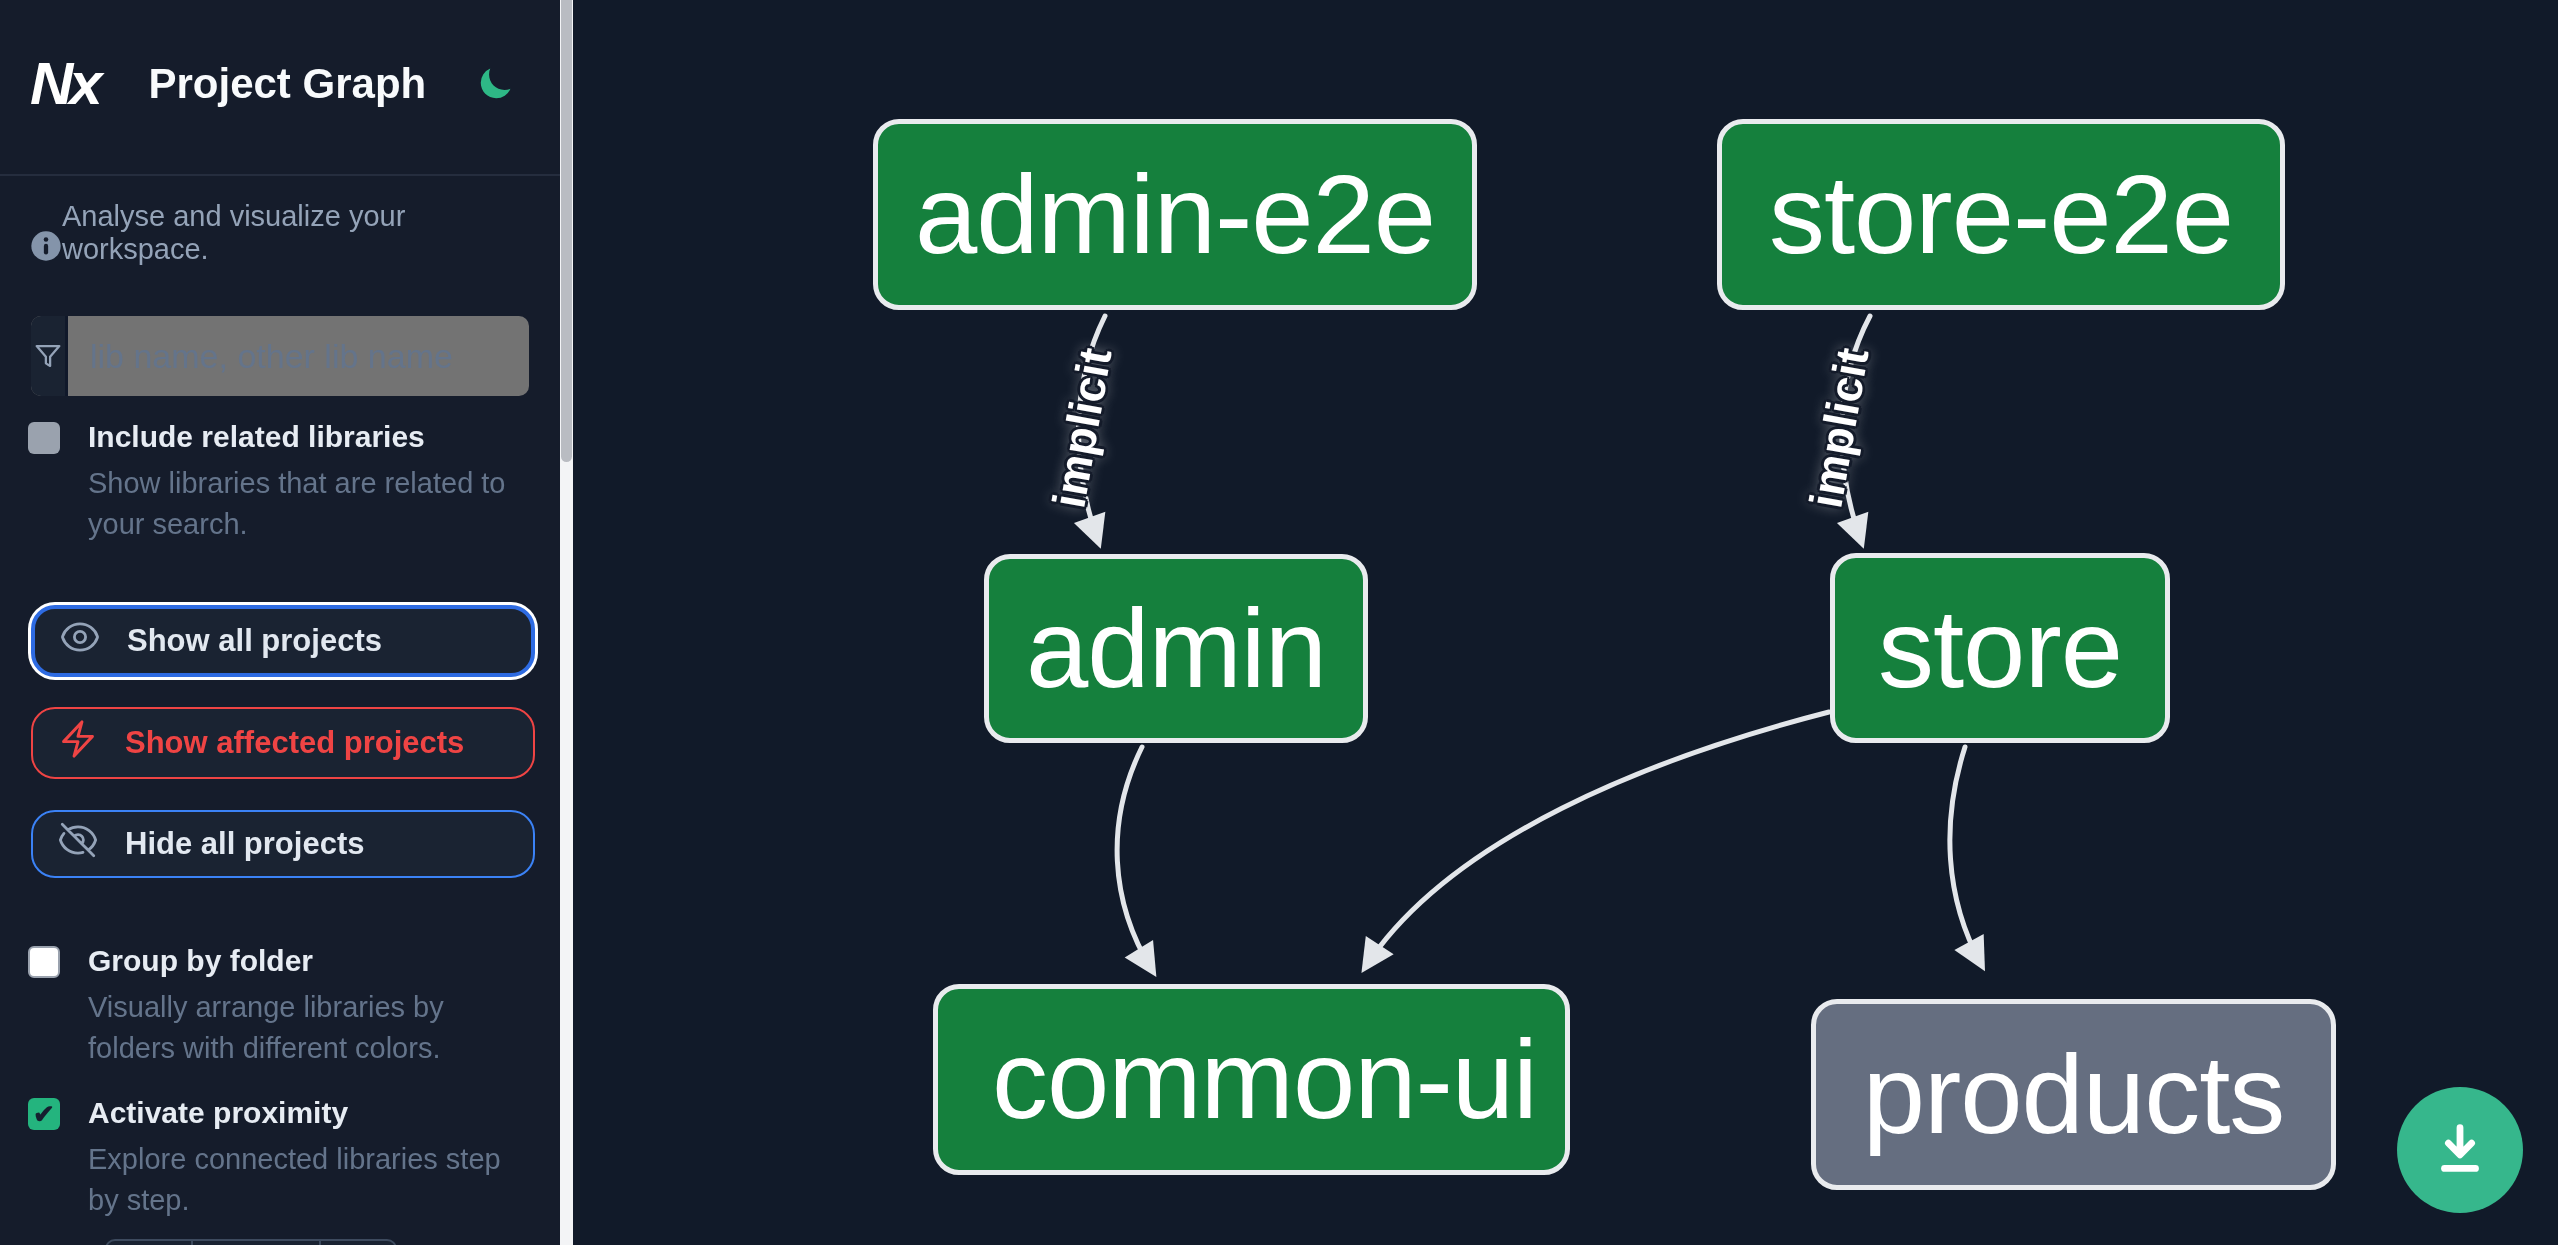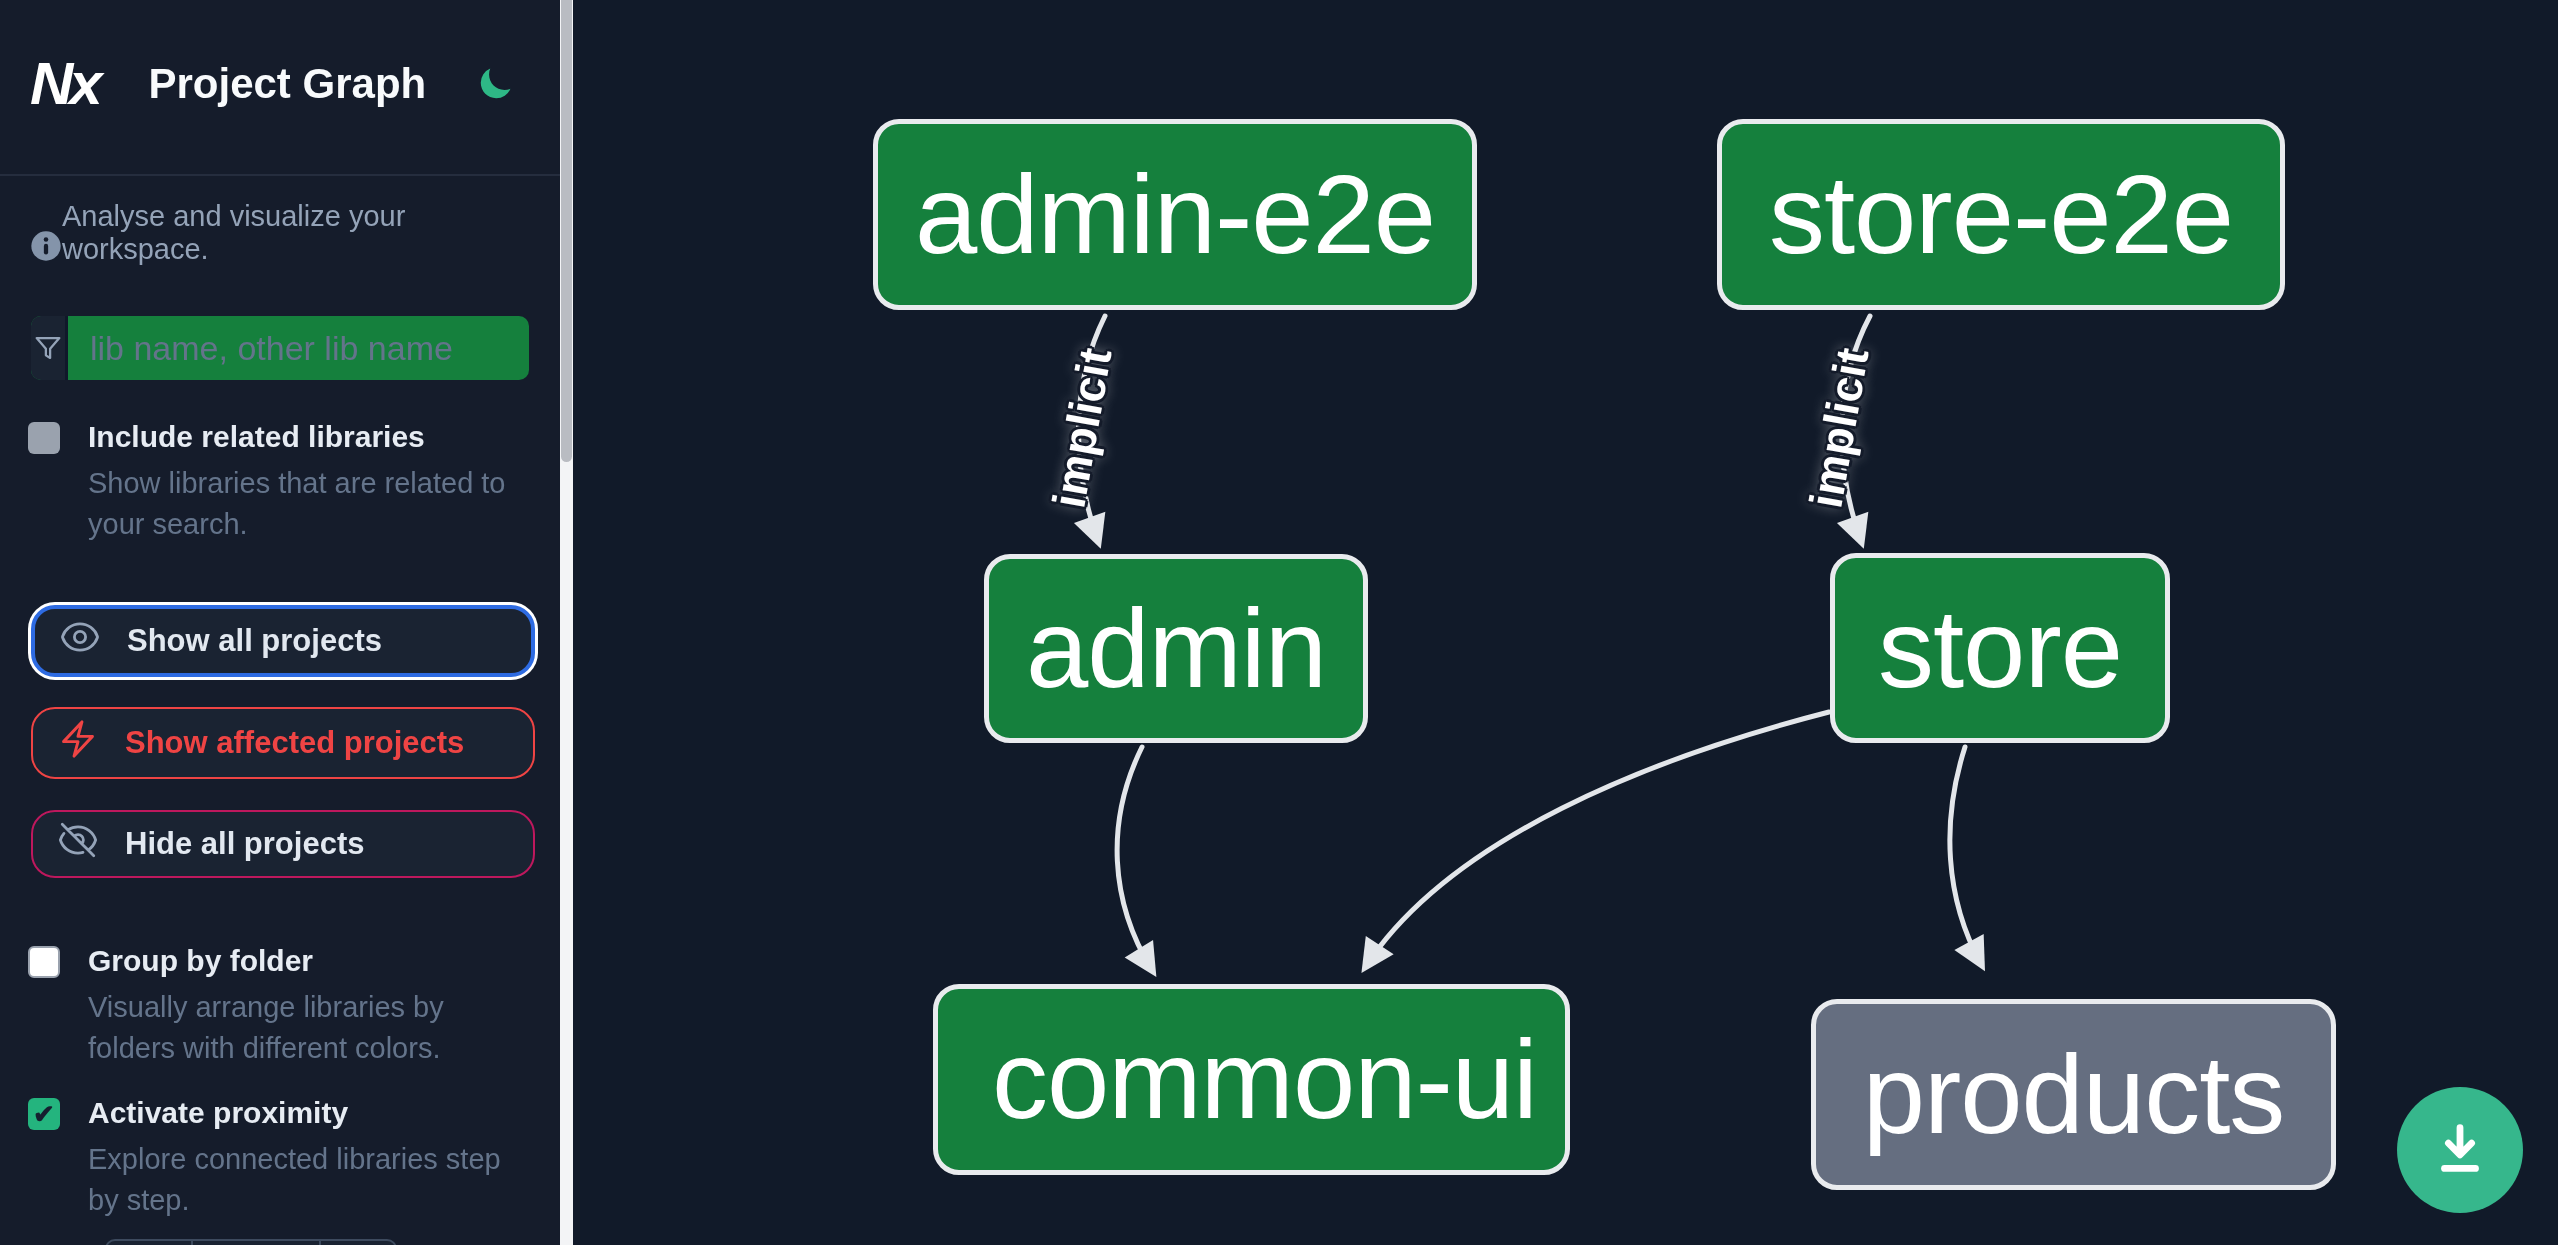--- a/index.html
+++ b/index.html
@@ -11,21 +11,21 @@
   #sidebar-header{position:absolute;left:0;top:0;width:560px;height:176px;
     display:flex;align-items:center;padding:0 46px 7px 30px;box-sizing:border-box;
     border-bottom:2px solid #252d3e;}
   .nx-logo{font-weight:800;font-size:60px;color:#ffffff;letter-spacing:-4px;font-style:italic;}
   #app-title{flex:1;text-align:center;color:#f8fafc;font-size:42px;font-weight:700;}
   .moon{width:38px;height:38px;}
 
   #tagline-row{position:absolute;left:30px;top:200px;width:500px;display:flex;align-items:flex-end;}
   #tagline-row .txt{color:#94a3b8;font-size:29px;}
 
-  #search-box{position:absolute;left:31px;top:316px;width:498px;height:64px;background:#15803d;
+  #search-box{position:absolute;left:31px;top:316px;width:498px;height:80px;background:#737373;
     border-radius:10px;display:flex;align-items:stretch;overflow:hidden;}
   #search-icon-cell{width:62px;display:flex;align-items:center;justify-content:center;
     background:#1a2332;border-right:3px solid #10182a;}
   #search-input{flex:1;background:transparent;border:none;outline:none;color:#cbd5e1;
     font-size:34px;padding:0 22px;font-family:"Liberation Sans", sans-serif;}
   #search-input::placeholder{color:#64748b;}
 
   .option{position:absolute;left:28px;width:505px;display:grid;grid-template-columns:60px 1fr;column-gap:0;}
   .option .cb{width:32px;height:32px;border-radius:6px;margin-top:2px;}
   .cb-disabled{background:#9aa2ae;}
@@ -33,21 +33,21 @@
   .cb-green{background:#24b47e;display:flex;align-items:center;justify-content:center;
     color:#15202f;font-size:26px;font-weight:700;}
   .option .lab{color:#e7ecf3;font-size:30px;font-weight:600;line-height:1.1;}
   .option .desc{color:#64748b;font-size:29px;line-height:1.42;margin-top:10px;}
 
   .side-btn{position:absolute;left:31px;width:504px;height:72px;box-sizing:border-box;
     display:flex;align-items:center;gap:26px;padding:0 24px;border-radius:24px;
     background:#1a2332;color:#e2e8f0;font-size:31px;font-weight:600;cursor:pointer;}
   #btn-show-all{top:605px;border:4px solid #2e6be2;box-shadow:0 0 0 3px #ffffff;}
   #btn-show-affected{top:707px;border:2px solid #ef4444;color:#ef4444;}
-  #btn-hide-all{top:810px;height:68px;border:2px solid #be185d;}
+  #btn-hide-all{top:810px;height:68px;border:2px solid #3b82f6;}
   .side-btn svg{flex:0 0 auto;}
 
   #opt-related{top:420px;}
   #opt-group{top:944px;}
   #opt-proximity{top:1096px;}
 
   #stepper{position:absolute;left:105px;top:1239px;width:292px;height:40px;box-sizing:border-box;
     border:2px solid #3d4a5e;border-radius:10px;background:#1a2332;display:flex;}
   #stepper .seg{flex:0 0 84px;border-right:2px solid #3d4a5e;}
   #stepper .seg2{flex:0 0 126px;border-right:2px solid #3d4a5e;}

